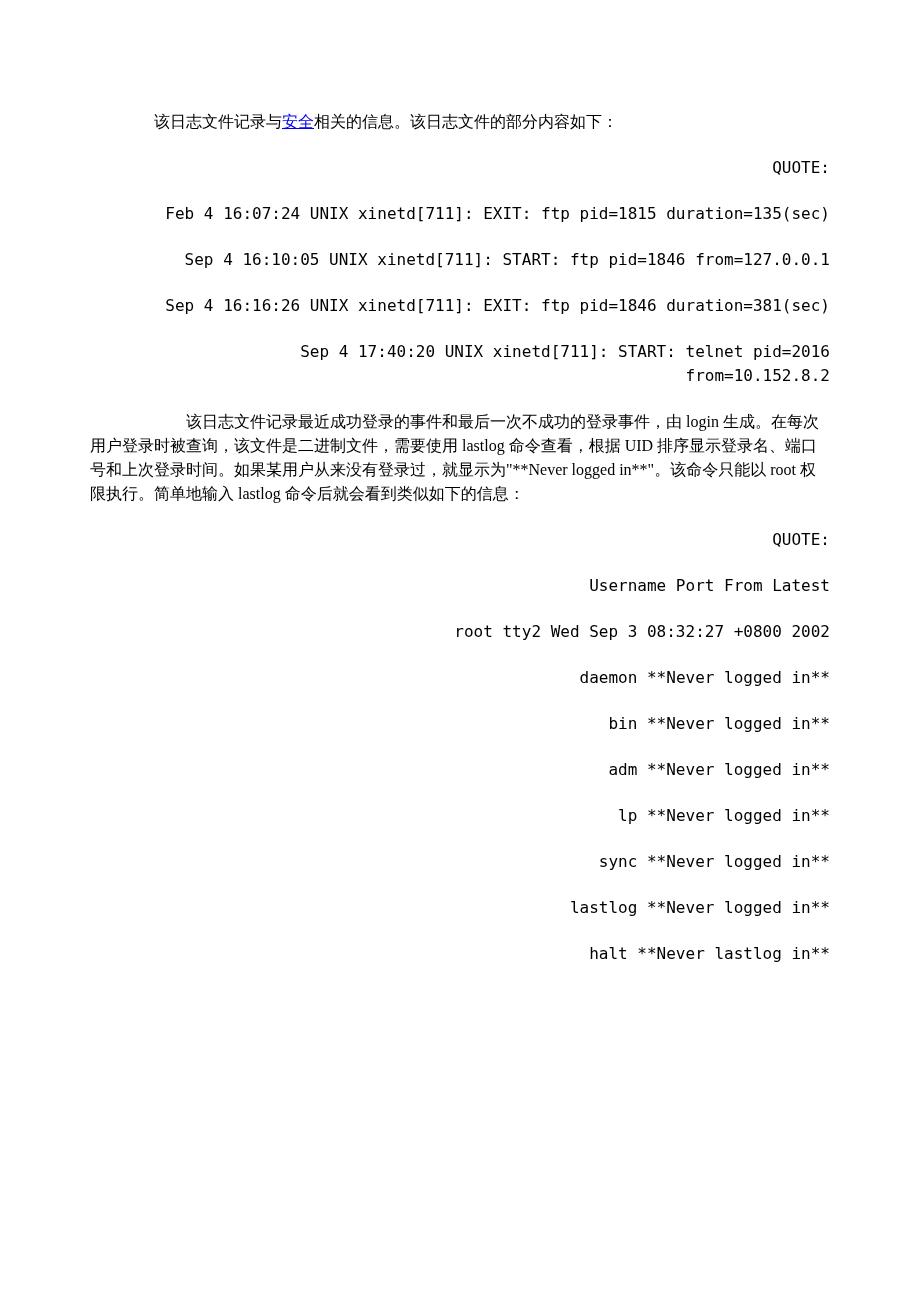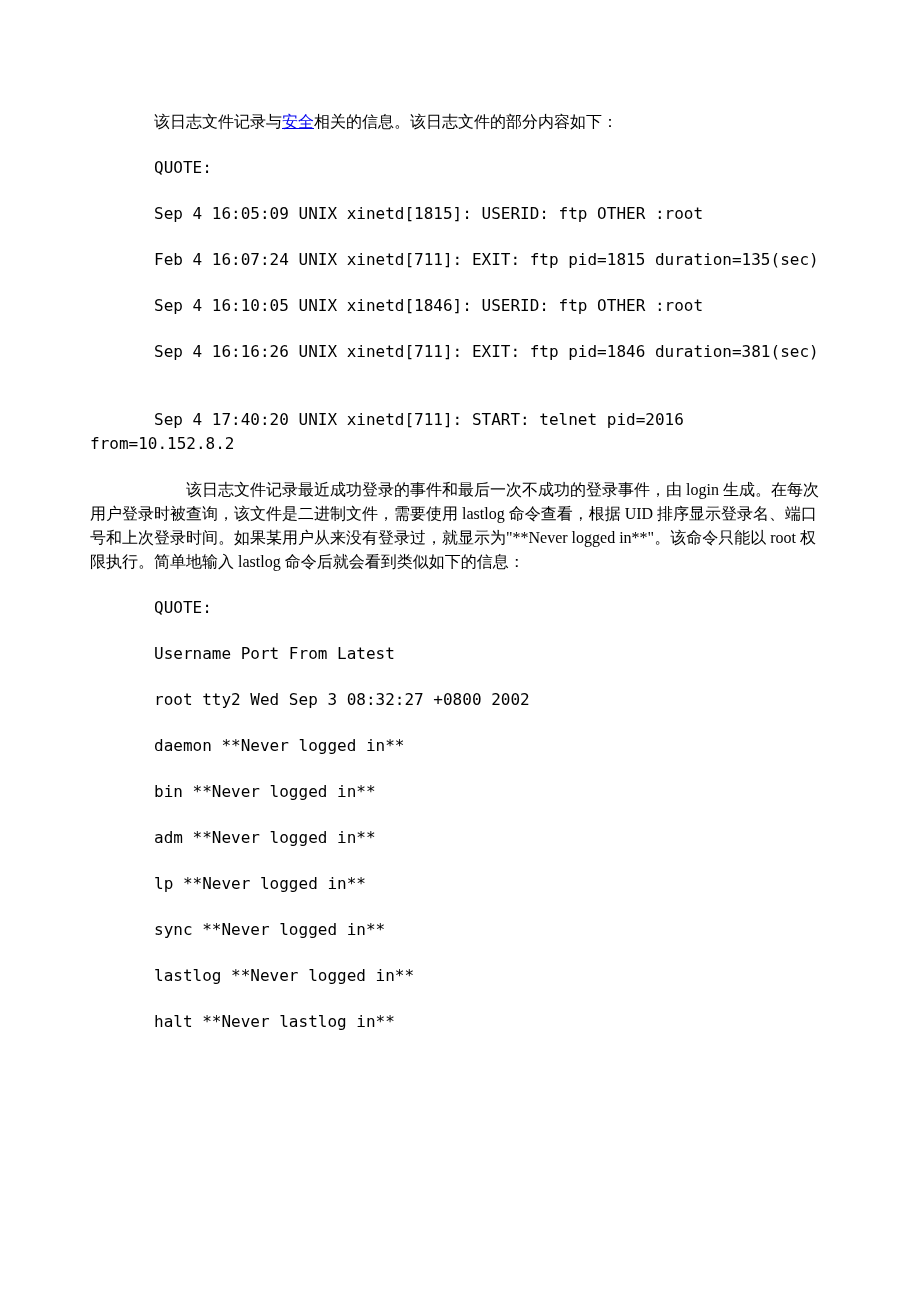--- a/index.html
+++ b/index.html
@@ -23,40 +23,40 @@
   }
   p.no-indent {
     text-indent: 0;
   }
   a.link {
     color: #0000ee;
     text-decoration: underline;
   }
   .mono {
     font-family: "SimSun", "宋体", monospace;
+    text-align: right;
   }
 </style>
 </head>
 <body>
 
 <div class="page">
 
   <p>
     <span>该日志文件记录与</span><a href="#" class="link">安全</a><span>相关的信息。该日志文件的部分内容如下：</span>
   </p>
 
   <p class="mono">QUOTE:</p>
 
-  <p class="mono">Sep 4 16:05:09 UNIX xinetd[1815]: USERID: ftp OTHER :root</p>
   <p class="mono">Feb 4 16:07:24 UNIX xinetd[711]: EXIT: ftp pid=1815 duration=135(sec)</p>
-  <p class="mono">Sep 4 16:10:05 UNIX xinetd[1846]: USERID: ftp OTHER :root</p>
+  <p class="mono">Sep 4 16:10:05 UNIX xinetd[711]: START: ftp pid=1846 from=127.0.0.1</p>
   <p class="mono">Sep 4 16:16:26 UNIX xinetd[711]: EXIT: ftp pid=1846 duration=381(sec)</p>
 
   <p class="mono no-indent">
-    <span style="display:inline-block; text-indent:4em;margin-top:22px;">Sep 4 17:40:20 UNIX xinetd[711]: START: telnet pid=2016</span><br>
+    <span style="display:inline-block; text-indent:4em;">Sep 4 17:40:20 UNIX xinetd[711]: START: telnet pid=2016</span><br>
     <span>from=10.152.8.2</span>
   </p>
 
 
   <p class="no-indent">
     <span style="display:inline-block; text-indent:6em;">该日志文件记录最近成功登录的事件和最后一次不成功的登录事件，由 login 生成。在每次用户登录时被查询，该文件是二进制文件，需要使用 lastlog 命令查看，根据 UID 排序显示登录名、端口号和上次登录时间。如果某用户从来没有登录过，就显示为"**Never logged in**"。该命令只能以 root 权限执行。简单地输入 lastlog 命令后就会看到类似如下的信息：</span>
   </p>
 
   <p class="mono">QUOTE:</p>
 

